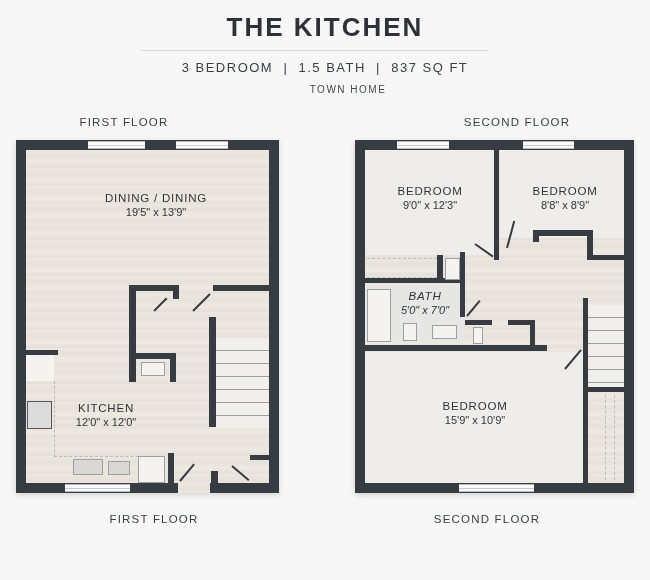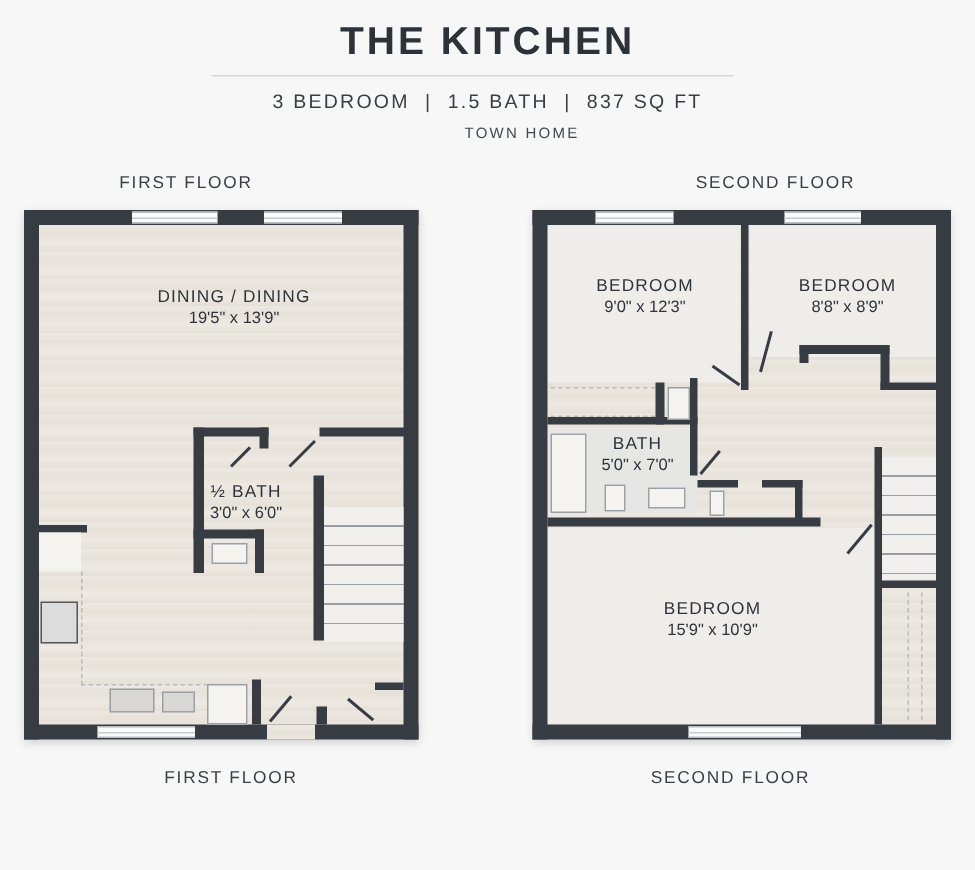--- a/index.html
+++ b/index.html
@@ -47,24 +47,20 @@
   <div class="win" style="left:49px;top:344px;width:65px;height:8px;"></div>
   <div class="floor" style="left:162px;top:343px;width:32px;height:10px;"></div>
 
   <div class="w" style="left:113px;top:145px;width:7px;height:97px;"></div>
   <div class="w" style="left:113px;top:145px;width:50px;height:6px;"></div>
   <div class="w" style="left:157px;top:145px;width:6px;height:14px;"></div>
   <div class="w" style="left:113px;top:213px;width:47px;height:6px;"></div>
   <div class="w" style="left:154px;top:213px;width:6px;height:29px;"></div>
   <div class="fix" style="left:125px;top:222px;width:24px;height:14px;"></div>
   <div class="door" style="left:138px;top:170px;width:18px;transform:rotate(-45deg);"></div>
-  <div class="room" style="left:108px;top:182px;width:80px;">
-    <div class="n">½ BATH</div>
-    <div class="d">3'0" x 6'0"</div>
-  </div>
 
   <div class="w" style="left:197px;top:145px;width:60px;height:6px;"></div>
   <div class="door" style="left:177px;top:170px;width:24px;transform:rotate(-45deg);"></div>
   <div class="w" style="left:193px;top:177px;width:7px;height:110px;"></div>
   <div class="stairs" style="left:200px;top:198px;width:53px;height:90px;"></div>
 
   <div class="w" style="left:10px;top:210px;width:32px;height:5px;"></div>
   <div class="fix" style="left:10px;top:215px;width:28px;height:26px;border:none;background:#f4f3f0;"></div>
   <div class="fix" style="left:11px;top:261px;width:25px;height:28px;background:#dcdcdc;border:1px solid #555;"></div>
   <div class="dash" style="left:38px;top:241px;width:100px;height:76px;border-right:none;border-top:none;"></div>
@@ -72,20 +68,24 @@
   <div class="fix" style="left:92px;top:321px;width:22px;height:14px;background:#dad8d4;"></div>
   <div class="fix" style="left:122px;top:316px;width:27px;height:27px;"></div>
   <div class="w" style="left:152px;top:313px;width:6px;height:30px;"></div>
   <div class="door" style="left:164px;top:340px;width:22px;transform:rotate(-50deg);"></div>
   <div class="w" style="left:195px;top:331px;width:7px;height:12px;"></div>
   <div class="w" style="left:234px;top:315px;width:19px;height:5px;"></div>
   <div class="door" style="left:216px;top:325px;width:22px;transform:rotate(40deg);"></div>
   <div class="room" style="left:50px;top:52px;width:180px;">
     <div class="n">DINING / DINING</div>
     <div class="d">19'5" x 13'9"</div>
+  </div>
+  <div class="room" style="left:40px;top:262px;width:100px;">
+    <div class="n">KITCHEN</div>
+    <div class="d">12'0" x 12'0"</div>
   </div>
 </div>
 
 <div class="plan" style="left:355px;top:140px;width:279px;height:353px;">
   <div class="floor" style="left:10px;top:10px;width:259px;height:333px;"></div>
   <div class="carpet" style="left:10px;top:10px;width:128px;height:105px;"></div>
   <div class="carpet" style="left:145px;top:10px;width:124px;height:88px;"></div>
   <div class="carpet" style="left:10px;top:212px;width:222px;height:131px;"></div>
   <div class="carpet" style="left:10px;top:147px;width:100px;height:55px;background:#e6e6e4;"></div>
 
@@ -105,21 +105,21 @@
   <div class="w" style="left:105px;top:112px;width:5px;height:65px;"></div>
   <div class="door" style="left:120px;top:103px;width:22px;transform:rotate(35deg);"></div>
   <div class="door" style="left:152px;top:107px;width:28px;transform:rotate(-75deg);"></div>
   <div class="w" style="left:178px;top:90px;width:60px;height:6px;"></div>
   <div class="w" style="left:178px;top:90px;width:6px;height:12px;"></div>
   <div class="w" style="left:232px;top:90px;width:6px;height:30px;"></div>
   <div class="w" style="left:232px;top:115px;width:37px;height:5px;"></div>
   <div class="fix" style="left:12px;top:149px;width:24px;height:53px;"></div>
   <div class="fix" style="left:48px;top:183px;width:14px;height:18px;"></div>
   <div class="fix" style="left:77px;top:185px;width:25px;height:14px;"></div>
-  <div class="room" style="left:30px;top:150px;width:80px;">
+  <div class="room" style="left:30px;top:150px;width:80px;font-style:italic;">
     <div class="n">BATH</div>
     <div class="d">5'0" x 7'0"</div>
   </div>
   <div class="door" style="left:112px;top:175px;width:20px;transform:rotate(-50deg);"></div>
   <div class="w" style="left:110px;top:180px;width:27px;height:5px;"></div>
   <div class="fix" style="left:118px;top:187px;width:10px;height:17px;"></div>
   <div class="w" style="left:153px;top:180px;width:27px;height:5px;"></div>
   <div class="w" style="left:175px;top:180px;width:5px;height:27px;"></div>
   <div class="w" style="left:10px;top:205px;width:182px;height:6px;"></div>
   <div class="door" style="left:210px;top:228px;width:25px;transform:rotate(-50deg);"></div>

